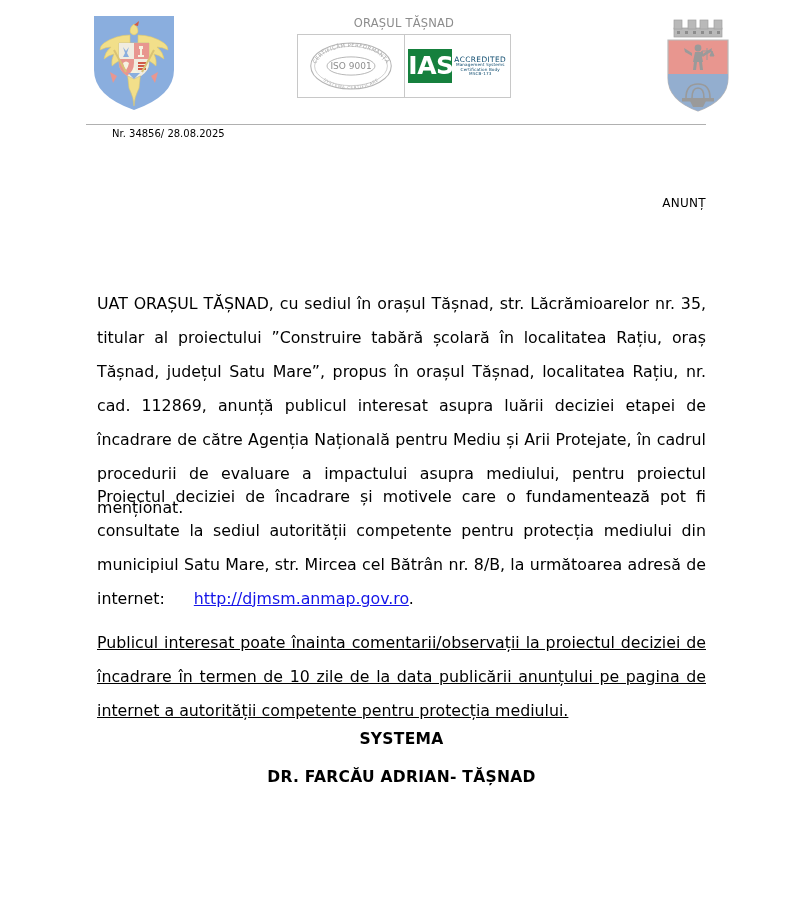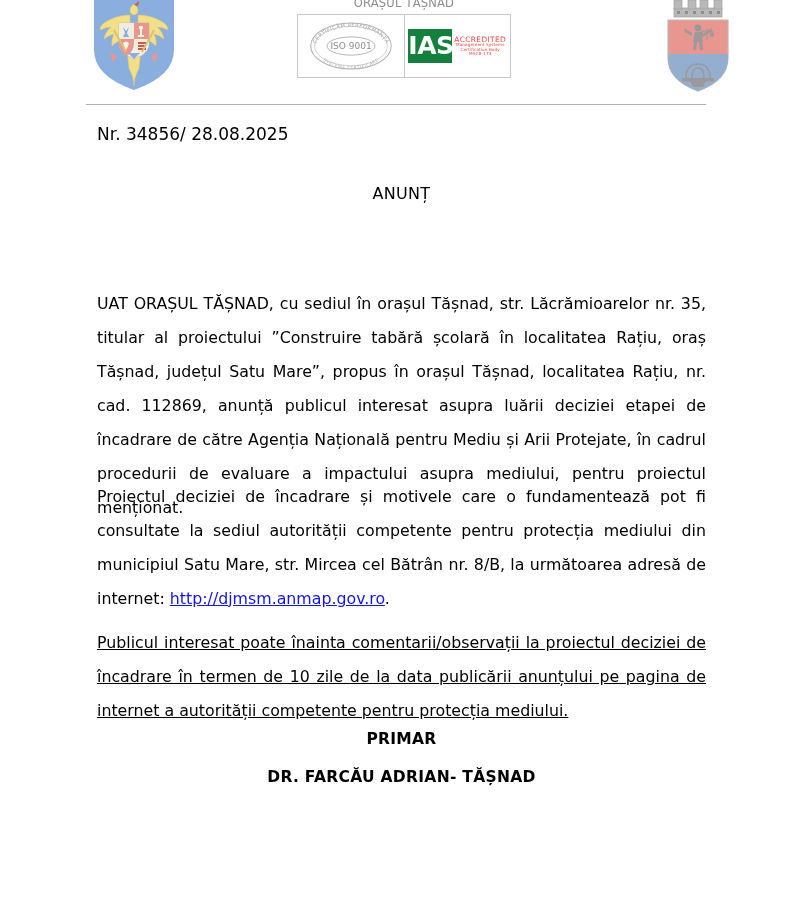--- a/index.html
+++ b/index.html
@@ -14,20 +14,21 @@
     color: #000000;
     position: relative;
     overflow: hidden;
   }
 
   
   .header {
     position: relative;
     height: 100px;
     width: 792px;
+    margin-top: 20px;
   }
   .crest-left {
     position: absolute;
     left: 86px;
     top: -4px;
     width: 96px;
     height: 96px;
   }
   .crest-right {
     position: absolute;
@@ -80,21 +81,21 @@
     background: #15803d;
     color: #ffffff;
     font-family: "DejaVu Sans", sans-serif;
     font-weight: bold;
     font-size: 25px;
     line-height: 34px;
     text-align: center;
     letter-spacing: -0.5px;
   }
   .ias-text {
-    color: #ef4444;
+    color: #0c4a6e;
     line-height: 1.05;
   }
   .ias-acc {
     font-size: 7.4px;
     letter-spacing: 0.4px;
     font-family: "DejaVu Sans", sans-serif;
   }
   .ias-sub {
     font-size: 4.2px;
     letter-spacing: 0.1px;
@@ -110,51 +111,52 @@
 
   
   .page {
     position: absolute;
     left: 97px;
     top: 0;
     width: 609px;
   }
   .docnum {
     position: absolute;
-    left: 0;
+    left: 15px;
     top: 124px;
-    font-size: 17px;
+    font-size: 10px;
     line-height: 20px;
     white-space: nowrap;
     text-align: center;
   }
   .doctitle {
     position: absolute;
     left: 0;
-    top: 184px;
+    top: 196px;
     width: 609px;
-    text-align: center;
-    font-size: 16px;
+    text-align: right;
+    font-size: 12px;
     letter-spacing: 0.3px;
   }
   .para {
     position: absolute;
     left: 0;
     width: 609px;
     text-align: justify;
     font-size: 15.8px;
     line-height: 34px;
     text-justify: inter-word;
   }
   #para1 { top: 271px; }
   #para2 { top: 464px; }
   #para3 { top: 610px; text-decoration: underline; }
 
   .doclink {
     color: #1414e8;
+    margin-left: 24px;
   }
 
   .sign {
     position: absolute;
     left: 0;
     width: 609px;
     text-align: center;
     font-weight: bold;
     font-size: 15.5px;
     letter-spacing: 0.3px;
@@ -298,15 +300,15 @@
   <div class="doctitle">ANUNȚ</div>
 
   <p class="para" id="para1">UAT ORAȘUL TĂȘNAD, cu sediul în orașul Tășnad, str. Lăcrămioarelor nr. 35, titular al proiectului ”Construire tabără școlară în localitatea Rațiu, oraș Tășnad, județul Satu Mare”, propus în orașul Tășnad, localitatea Rațiu, nr. cad. 112869, anunță publicul interesat asupra luării deciziei etapei de încadrare de către Agenția Națională pentru Mediu și Arii Protejate, în cadrul procedurii de evaluare a impactului asupra mediului, pentru proiectul menționat.</p>
 
   <p class="para" id="para2">
     <span>Proiectul deciziei de încadrare și motivele care o fundamentează pot fi consultate la sediul autorității competente pentru protecția mediului din municipiul Satu Mare, str. Mircea cel Bătrân nr. 8/B, la următoarea adresă de internet: </span><a class="doclink" href="#">http://djmsm.anmap.gov.ro</a><span>.</span>
   </p>
 
   <p class="para" id="para3">Publicul interesat poate înainta comentarii/observații la proiectul deciziei de încadrare în termen de 10 zile de la data publicării anunțului pe pagina de internet a autorității competente pentru protecția mediului.</p>
 
-  <div class="sign" id="sign-role">PRIMAR</div>
+  <div class="sign" id="sign-role">SYSTEMA</div>
   <div class="sign" id="sign-name">DR. FARCĂU ADRIAN- TĂȘNAD</div>
 </div>
 
 </body></html>

